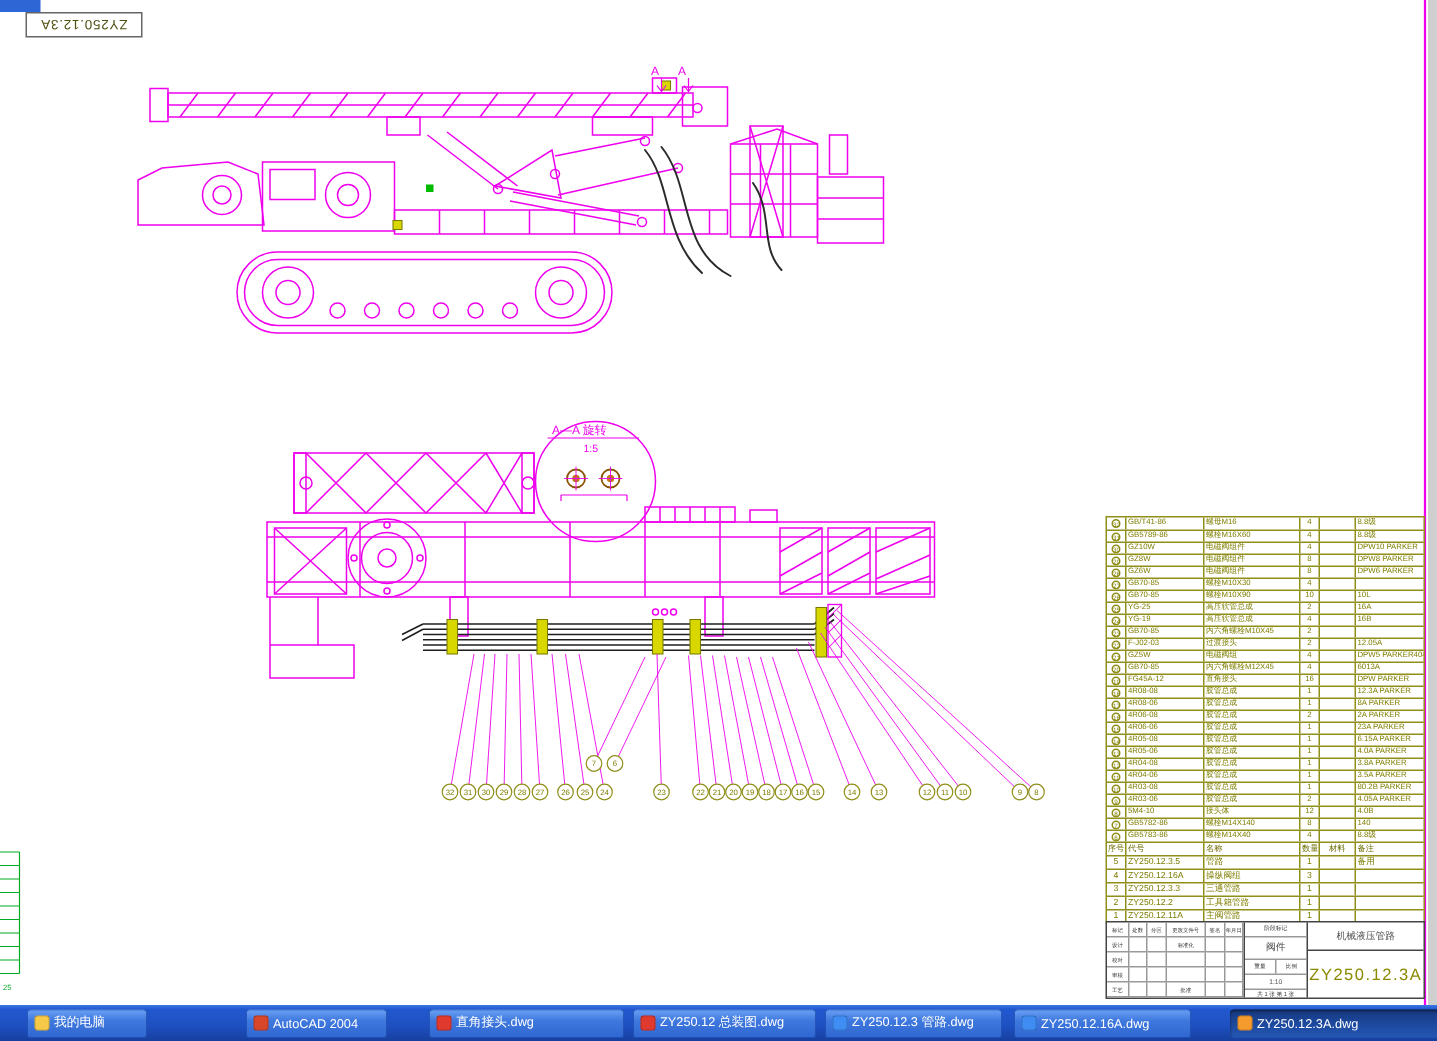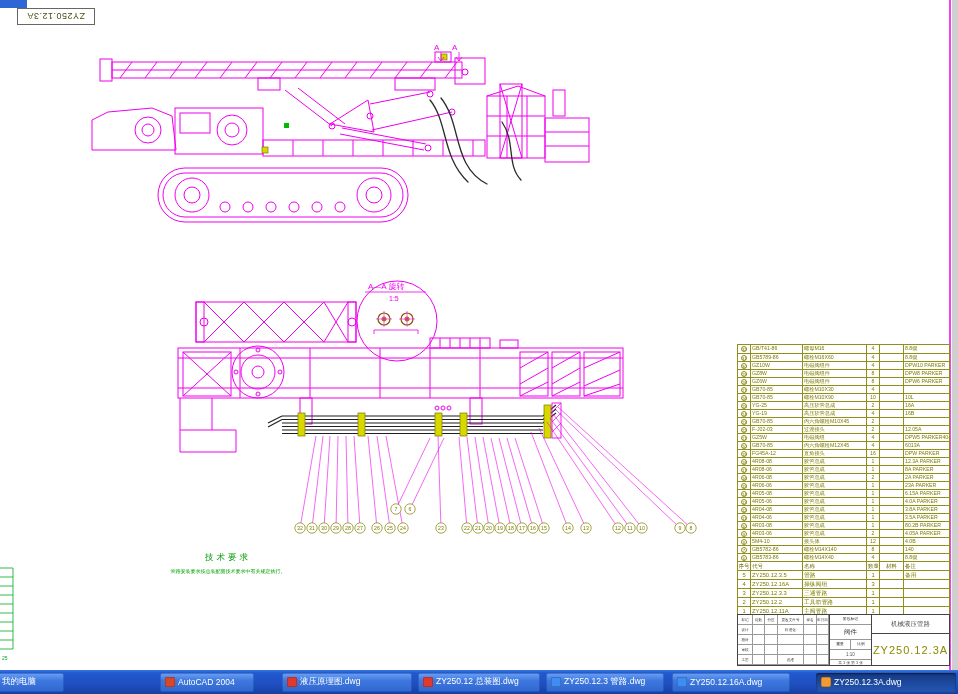--- a/index.html
+++ b/index.html
@@ -52,21 +52,21 @@
   .tm-r3{height:9px;font-size:4.5px;line-height:9px;border-bottom:.5px solid #999;color:#555;}
   .tm-r4{flex:1;font-size:3.8px;display:flex;align-items:center;justify-content:center;}
   .tb-right{flex:1;display:flex;flex-direction:column;}
   .tb-name{height:18px;border-bottom:1px solid #444;display:flex;align-items:center;
       justify-content:center;font-size:6.5px;color:#555;}
   .tb-number{flex:1;display:flex;align-items:center;justify-content:center;font-size:11px;
       color:#8a8a00;letter-spacing:1px;}
   
   .taskbar{position:absolute;left:0;bottom:0;width:958px;height:24px;box-sizing:border-box;
       background:linear-gradient(180deg,#3a77e8 0%,#2258cf 12%,#1e4fc0 60%,#16409f 100%);
-      display:flex;align-items:center;padding:0 2px;justify-content:flex-end;}
+      display:flex;align-items:center;padding:0 18px;}
   .task-btn{height:19px;border-radius:2.5px;flex:0 0 auto;box-sizing:border-box;
       background:linear-gradient(180deg,#6ba1f5,#3e78de 40%,#2f66d0);
       box-shadow:inset 0 0 0 .5px #1b48a8;color:#fff;font-size:8.5px;display:flex;
       align-items:center;gap:3px;padding:0 5px;overflow:hidden;cursor:default;}
   .task-btn.active{background:linear-gradient(180deg,#16387f,#1d4aa0 55%,#2456b4);
       box-shadow:inset 0 1px 2px rgba(0,0,0,.5);}
   .task-icon{width:10px;height:10px;border-radius:2px;flex:0 0 auto;
       box-shadow:inset 0 0 0 .5px rgba(0,0,0,.35);}
   .task-label{white-space:nowrap;overflow:hidden;}
 </style>
@@ -296,24 +296,20 @@
         </g>
 
       <g>
         <path d="M0 568 H13 M0 577 H13 M0 586 H13 M0 595 H13 M0 604 H13 M0 613 H13 M0 622 H13 M0 631 H13 M0 640 H13 M0 649 H13 M13 568 V649" stroke="#00aa22" stroke-width=".8" fill="none"></path>
         <text x="2" y="660" font-size="5" fill="#00aa22">25</text>
       </g>
     </svg>
 
     <div class="corner-label">ZY250.12.3A</div>
 
-    <div class="notes">
-      <div class="notes-title">技术要求</div>
-      <div class="notes-line">管路安装要求按总装配图技术要求中有关规定执行。</div>
-    </div>
 
     <div class="bom" id="bom">
         <div class="brow parts">
           <div class="bc c0"><span class="circ">32</span></div>
           <div class="bc c1">GB/T41-86</div>
           <div class="bc c2">螺母M16</div>
           <div class="bc c3">4</div>
           <div class="bc c4"></div>
           <div class="bc c5">8.8级</div>
         </div>
@@ -628,27 +624,27 @@
   </div>
 
   <div class="blue-chip"></div>
   <div class="right-strip"></div>
 
   <div class="taskbar" id="taskbar">
       <div class="task-btn" style="width: 80px; margin-left: 0px;">
         <span class="task-icon" style="background: rgb(247, 201, 72);"></span>
         <span class="task-label">我的电脑</span>
       </div>
-      <div class="task-btn" style="width: 94px; margin-left: 96px;">
+      <div class="task-btn" style="width: 94px; margin-left: 66px;">
         <span class="task-icon" style="background: rgb(217, 71, 43);"></span>
         <span class="task-label">AutoCAD 2004</span>
       </div>
       <div class="task-btn" style="width: 130px; margin-left: 28px;">
         <span class="task-icon" style="background: rgb(224, 58, 47);"></span>
-        <span class="task-label">液压原理图.dwg</span>
+        <span class="task-label">直角接头.dwg</span>
       </div>
       <div class="task-btn" style="width: 122px; margin-left: 6px;">
         <span class="task-icon" style="background: rgb(224, 58, 47);"></span>
         <span class="task-label">ZY250.12 总装图.dwg</span>
       </div>
       <div class="task-btn" style="width: 118px; margin-left: 6px;">
         <span class="task-icon" style="background: rgb(63, 140, 243);"></span>
         <span class="task-label">ZY250.12.3 管路.dwg</span>
       </div>
       <div class="task-btn" style="width: 118px; margin-left: 8px;">

